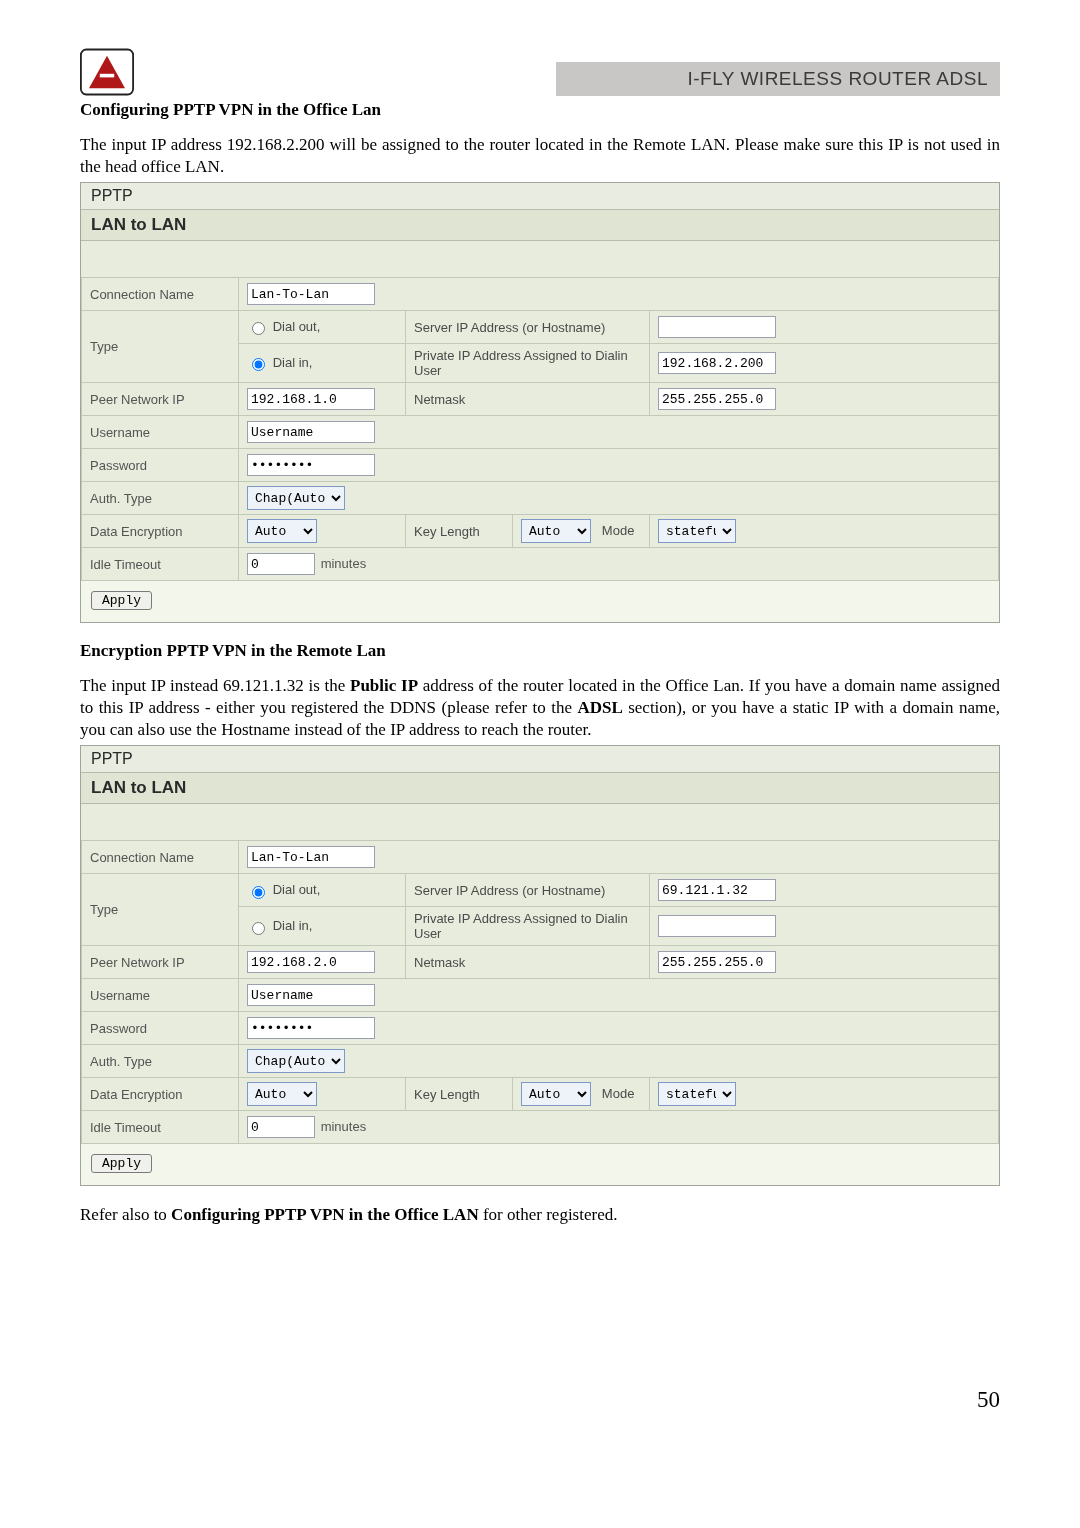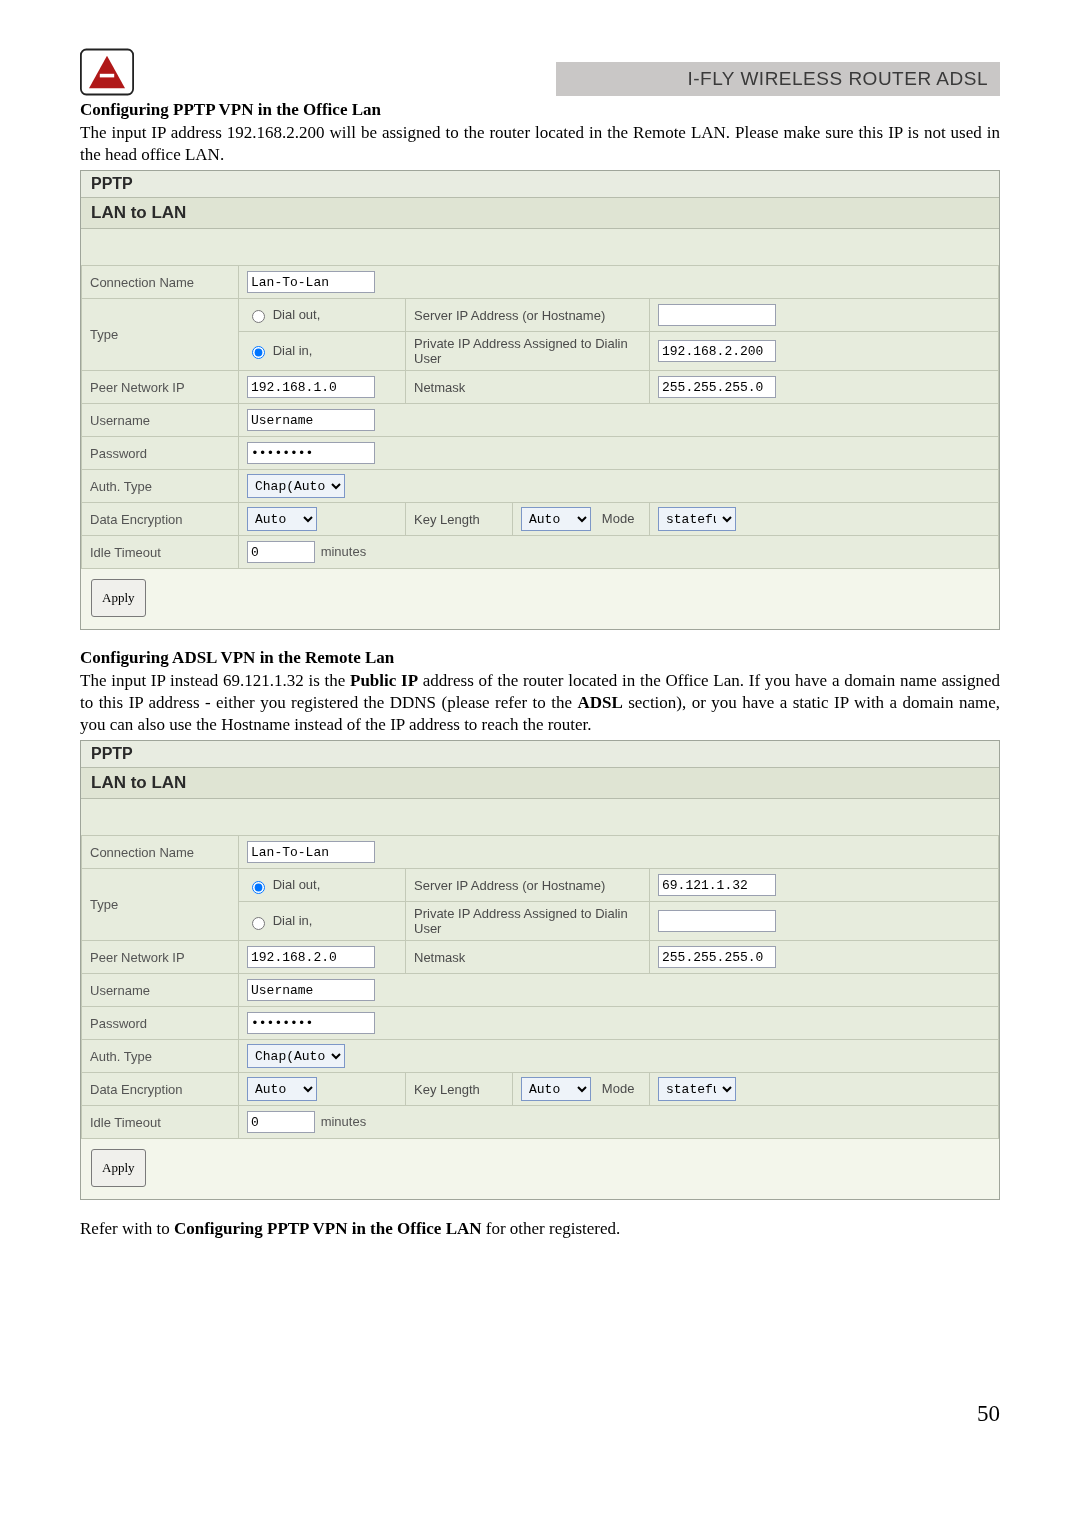--- a/index.html
+++ b/index.html
@@ -33,33 +33,33 @@
     padding: 6px 12px 6px 72px;
     min-width: 360px;
     text-align: right;
   }
   .section-heading {
     font-weight: bold;
     font-size: 17px;
     margin: 4px 0 0 0;
   }
   p.body-text {
-    margin: 2px 0 4px 0;
+    margin: 14px 0 4px 0;
     text-align: justify;
     line-height: 1.30;
   }
   .panel {
     font-family: Arial, Helvetica, sans-serif;
     font-size: 13px;
     background: #e7ecdd;
     border: 1px solid #9fa59a;
     margin: 2px 0 18px 0;
   }
   .panel-title {
-    font-weight: bold;
+    font-weight: normal;
     font-size: 16px;
     color: #2a2a2a;
     background: #e8ece1;
     border-bottom: 1px solid #b6bcac;
     padding: 4px 10px;
   }
   .panel-subtitle {
     font-weight: bold;
     font-size: 17px;
     color: #2a2a2a;
@@ -100,26 +100,26 @@
   }
   .radio {
     margin-right: 4px;
     vertical-align: middle;
   }
   .apply-row {
     padding: 10px 10px 12px 10px;
     background: #f3f6eb;
   }
   button.apply {
-    font-family: Liberation Serif, serif;
+    font-family: Liberation Mono, monospace;
     font-size: 13px;
     background: #f0f0ec;
     border: 1px solid #7a7a7a;
     border-radius: 3px;
-    padding: 10px 10px;
+    padding: 1px 10px;
     cursor: pointer;
   }
   .units {
     font-size: 13px;
     color: #555;
     margin-left: 2px;
   }
   .w-conn   { width: 120px; }
   .w-peer   { width: 120px; }
   .w-user   { width: 120px; }
@@ -212,21 +212,21 @@
         <span class="units">minutes</span>
       </td>
     </tr>
   </tbody>
     </table>
   <div class="apply-row">
     <button class="apply">Apply</button>
   </div>
 </div>
 
-<div class="section-heading">Configuring ADSL VPN in the Remote Lan</div>
+<div class="section-heading">Encryption PPTP VPN in the Remote Lan</div>
 <p class="body-text">
   <span>The input IP instead 69.121.1.32 is the </span><b>Public IP</b><span> address of the router located in the Office Lan. If you have a domain name assigned to this IP address - either you registered the DDNS (please refer to the </span><b>ADSL</b><span> section), or you have a static IP with a domain name, you can also use the Hostname instead of the IP address to reach the router.</span>
 </p>
 
 <div class="panel">
   <div class="panel-title">PPTP</div>
   <div class="panel-subtitle">LAN to LAN</div>
   <table class="form">
     <tbody>
         <tr>
@@ -284,16 +284,16 @@
       </td>
     </tr>
   </tbody>
     </table>
   <div class="apply-row">
     <button class="apply">Apply</button>
   </div>
 </div>
 
 <p class="body-text">
-  <span>Refer with to </span><b>Configuring PPTP VPN in the Office LAN</b><span> for other registered.</span>
+  <span>Refer also to </span><b>Configuring PPTP VPN in the Office LAN</b><span> for other registered.</span>
 </p>
 
 <div class="page-num">50</div>
 
 </body></html>

